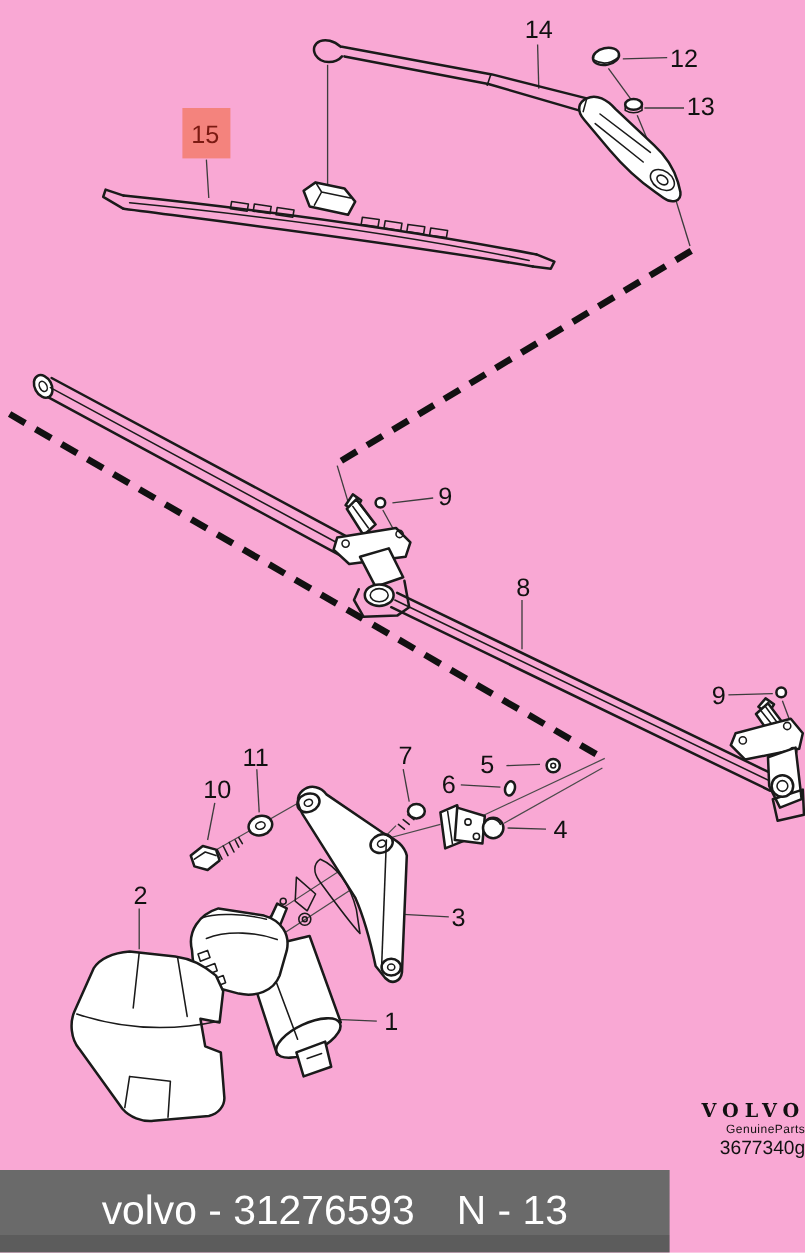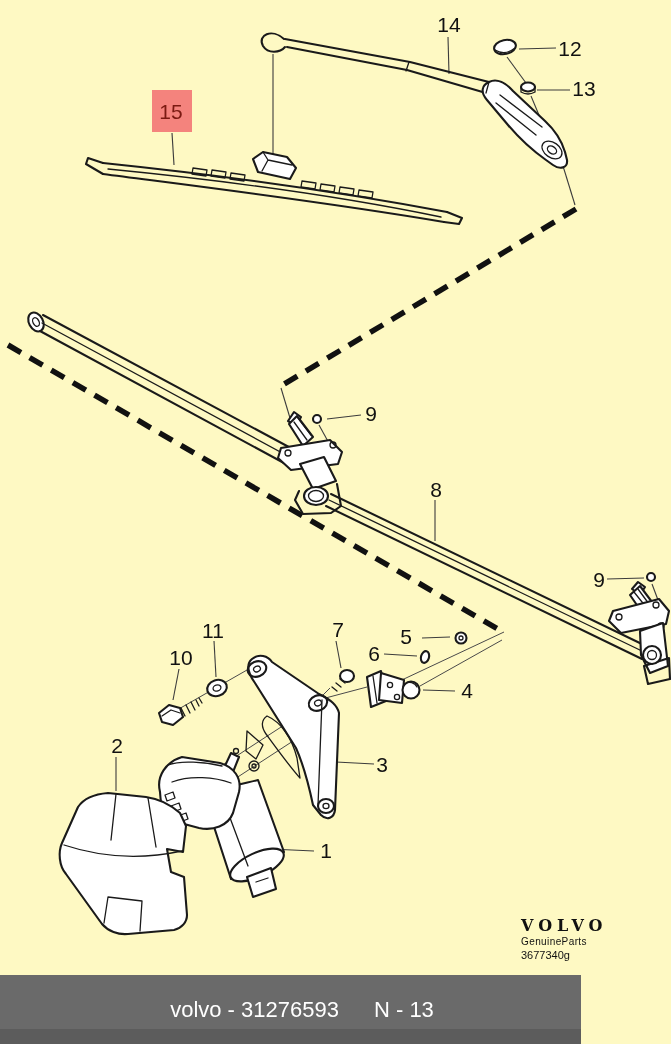--- a/index.html
+++ b/index.html
@@ -1,34 +1,34 @@
 <!DOCTYPE html>
 <html><head>
 <meta charset="utf-8">
 <style>
   html,body{margin:0;padding:0;background:#fff;}
-  .page{position:relative;width:671px;height:1044px;background:#fef9c3;overflow:hidden;
+  .page{position:relative;width:671px;height:1044px;background:#f9a8d4;overflow:hidden;
         font-family:"Liberation Sans", sans-serif;}
   svg.diagram{position:absolute;left:0;top:0;}
   svg .ln{fill:none;stroke:#1a1a1a;stroke-width:2.1;stroke-linecap:round;stroke-linejoin:round;}
   svg .fine{fill:none;stroke:#1a1a1a;stroke-width:1.3;stroke-linecap:round;stroke-linejoin:round;}
   svg .ldr{fill:none;stroke:#3c3c3c;stroke-width:1.1;}
   svg .thin{fill:none;stroke:#4a4a4a;stroke-width:1;}
   svg .dash{fill:none;stroke:#111;stroke-width:5.5;stroke-dasharray:15 10;}
   svg .white{fill:#ffffff;}
   svg text.callout{font-family:"Liberation Sans", sans-serif;font-size:21px;fill:#111;text-anchor:middle;}
   svg text.callout.hl{fill:#7b1a12;}
-  .branding{position:absolute;left:521px;top:916px;width:150px;text-align:left;color:#111;}
+  .branding{position:absolute;left:521px;top:916px;width:150px;text-align:right;color:#111;}
   .branding .logo{font-family:"DejaVu Serif", serif;font-weight:bold;font-size:16px;letter-spacing:5px;}
   .branding .sub{font-size:10px;letter-spacing:0.4px;margin-top:1px;}
-  .branding .num{font-size:11px;margin-top:2px;}
+  .branding .num{font-size:16px;margin-top:2px;}
   .footer{position:absolute;left:0;top:975px;width:558px;height:69px;
           background:linear-gradient(#6a6a6a 0 78%, #5c5c5c 78% 100%);
           display:flex;align-items:center;justify-content:center;gap:35px;
-          color:#fff;font-size:22px;padding-left:23px;}
+          color:#fff;font-size:34px;}
 </style>
 </head>
 <body>
 
 <div class="page">
 
 <svg class="diagram" width="671" height="975" viewBox="0 0 671 975">
 
   <g>
     <path class="dash" d="M576,209 L281,386"></path>

